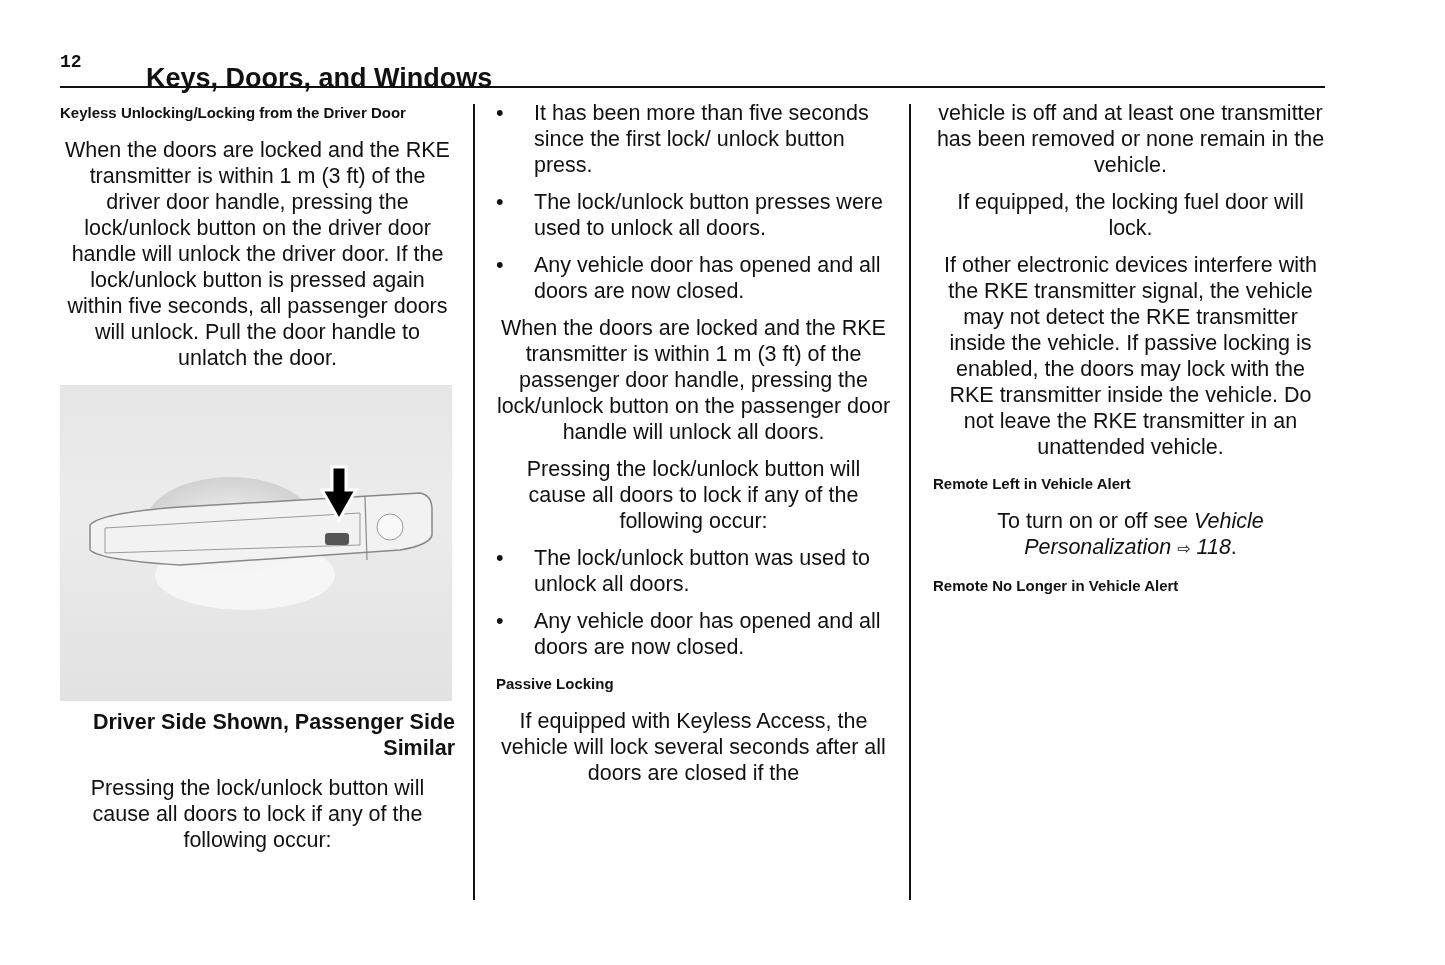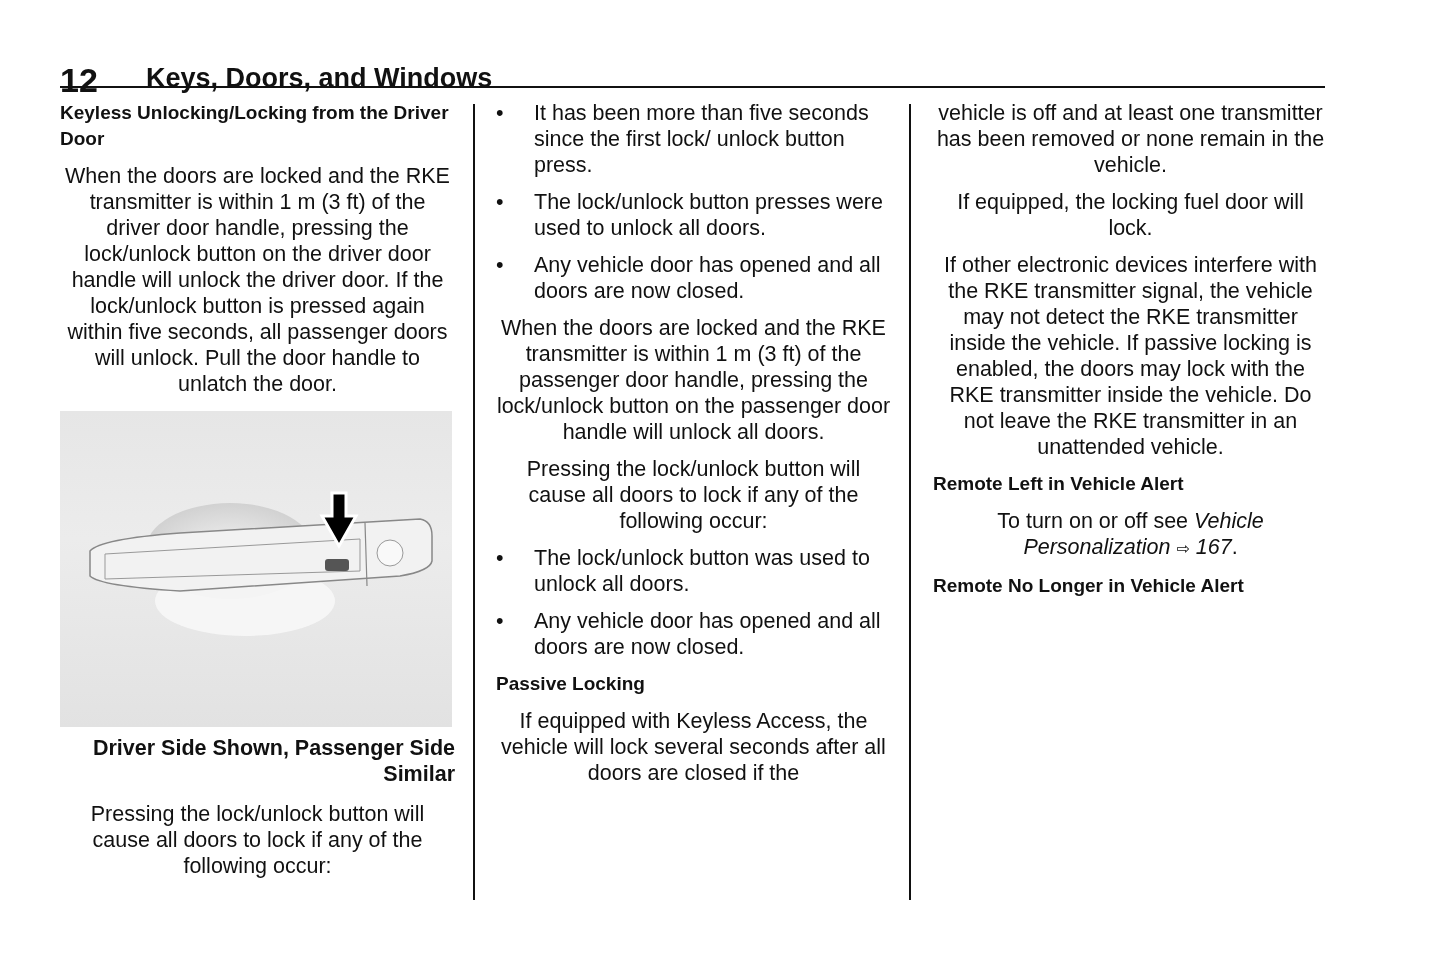--- a/index.html
+++ b/index.html
@@ -1,27 +1,27 @@
 <!DOCTYPE html>
 <html><head>
 <meta charset="utf-8">
 <style>
   html, body { margin:0; padding:0; background:#ffffff; }
   body { width:1445px; height:965px; position:relative; overflow:hidden;
          font-family:"Liberation Sans", sans-serif; color:#111; }
   .header { position:absolute; left:60px; top:50px; width:1265px; height:36px;
             border-bottom:2px solid #111; }
-  .page-num { position:absolute; left:0; top:11px; font-size:34px; font-weight:bold; }
+  .page-num { position:absolute; left:0; top:2px; font-size:18px; font-weight:bold;font-family:Liberation Mono, monospace; }
   .section-title { position:absolute; left:86px; top:13px; font-size:27px; font-weight:bold; }
   .col { position:absolute; top:100px; font-size:21.5px; line-height:26px; }
   .col1 { left:60px; width:395px; }
   .col2 { left:496px; width:395px; }
   .col3 { left:933px; width:395px; }
   .vrule { position:absolute; top:104px; height:796px; width:1.5px; background:#111; }
-  h3 { font-size:19px; font-weight:bold; margin:0 0 11px 0; line-height:26px; }
+  h3 { font-size:15px; font-weight:bold; margin:0 0 11px 0; line-height:26px; }
   p { margin:0 0 11px 0;text-align:center; }
   .bullet { position:relative; padding-left:38px; margin:0 0 11px 0; }
   .bullet .dot { position:absolute; left:0; top:0; }
   .figure { width:392px; height:316px; margin:14px 0 8px 0; position:relative;
             background:linear-gradient(180deg,#e6e6e6 0%,#ececec 40%,#e2e2e2 100%); }
   .caption { text-align:right; font-weight:bold; margin:0 0 14px 0; }
   .it { font-style:italic; }
 </style>
 </head>
 <body>
@@ -72,16 +72,16 @@
 </div>
 
 <div class="col col3">
   <p>vehicle is off and at least one transmitter has been removed or none remain in the vehicle.</p>
   <p>If equipped, the locking fuel door will lock.</p>
   <p>If other electronic devices interfere with the RKE transmitter signal, the vehicle may not detect the RKE transmitter inside the vehicle. If passive locking is enabled, the doors may lock with the RKE transmitter inside the vehicle. Do not leave the RKE transmitter in an unattended vehicle.</p>
   <h3>Remote Left in Vehicle Alert</h3>
   <p>
     <span>To turn on or off see </span><span class="it">Vehicle Personalization</span>
     <span style="font-size:16px;">⇨</span>
-    <span class="it">167</span><span>.</span>
+    <span class="it">118</span><span>.</span>
   </p>
   <h3>Remote No Longer in Vehicle Alert</h3>
 </div>
 
 </body></html>

